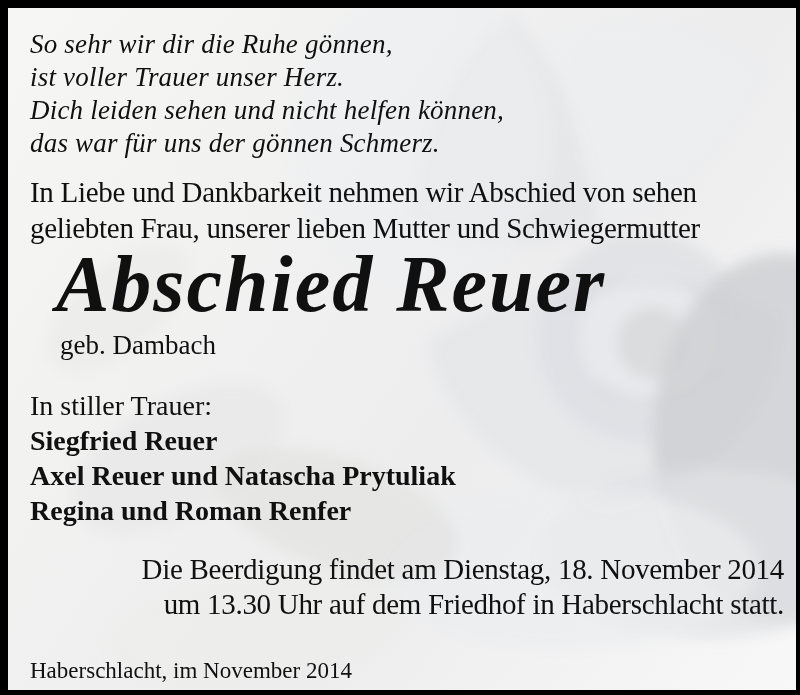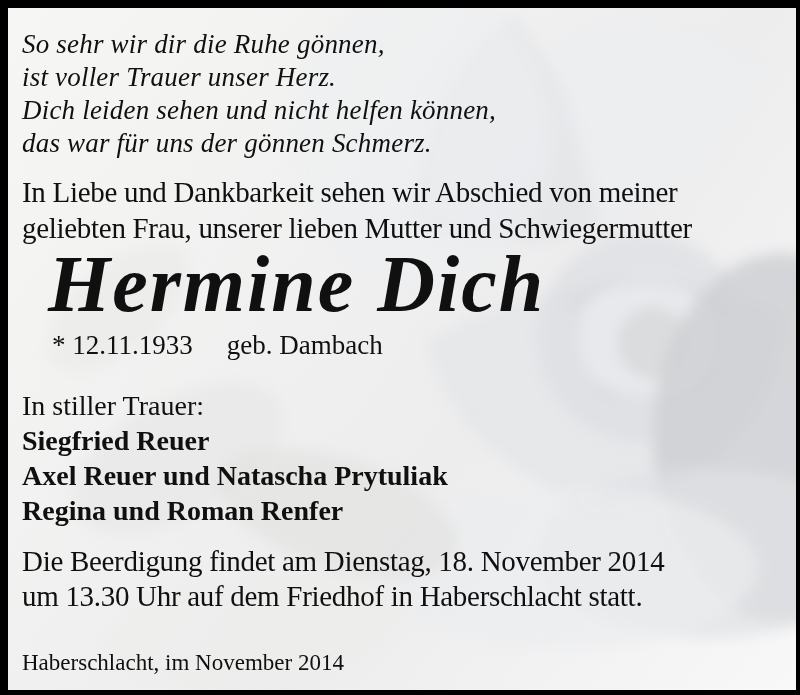--- a/index.html
+++ b/index.html
@@ -22,21 +22,21 @@
     overflow: hidden;
   }
   .bg-art {
     position: absolute;
     top: 0; left: 0;
     width: 100%; height: 100%;
     pointer-events: none;
   }
   .content {
     position: relative;
-    padding: 20px 12px 0 14px;
+    padding: 20px 12px 0 22px;
   }
   .poem {
     font-style: italic;
     font-size: 27px;
     line-height: 33px;
     letter-spacing: 0.2px;
   }
   .intro {
     margin-top: 14px;
     font-size: 29px;
@@ -62,24 +62,25 @@
   .dates .pair { white-space: nowrap; }
   .gap1 { margin-right: 34px; }
   .gap2 { margin-right: 46px; }
   .mourners {
     margin-top: 28px;
     font-size: 28px;
     line-height: 35px;
   }
   .mourners .names { font-weight: bold; }
   .funeral {
-    margin-top: 16px;
+    margin-top: 24px;
     font-size: 29px;
     line-height: 35px;
     letter-spacing: -0.3px;
+    text-align: right;
   }
   .place-date {
     margin-top: 34px;
     font-size: 23px;
     line-height: 30px;
   }
 </style>
 </head>
 <body>
 
@@ -120,28 +121,27 @@
   <div class="content">
 
     <div class="poem">
       <div>So sehr wir dir die Ruhe gönnen,</div>
       <div>ist voller Trauer unser Herz.</div>
       <div>Dich leiden sehen und nicht helfen können,</div>
       <div>das war für uns der gönnen Schmerz.</div>
     </div>
 
     <div class="intro">
-      <div>In Liebe und Dankbarkeit sehen wir Abschied von meiner</div>
+      <div>In Liebe und Dankbarkeit nehmen wir Abschied von sehen</div>
       <div>geliebten Frau, unserer lieben Mutter und Schwiegermutter</div>
     </div>
 
-    <h1 class="name">Hermine Dich</h1>
+    <h1 class="name">Abschied Reuer</h1>
 
     <div class="dates">
-      <span class="pair gap1"><span>*</span>&nbsp;<span>12.11.1933</span></span>
       <span class="pair">geb. Dambach</span>
     </div>
 
     <div class="mourners">
       <div>In stiller Trauer:</div>
       <div class="names">Siegfried Reuer</div>
       <div class="names">Axel Reuer und Natascha Prytuliak</div>
       <div class="names">Regina und Roman Renfer</div>
     </div>
 

